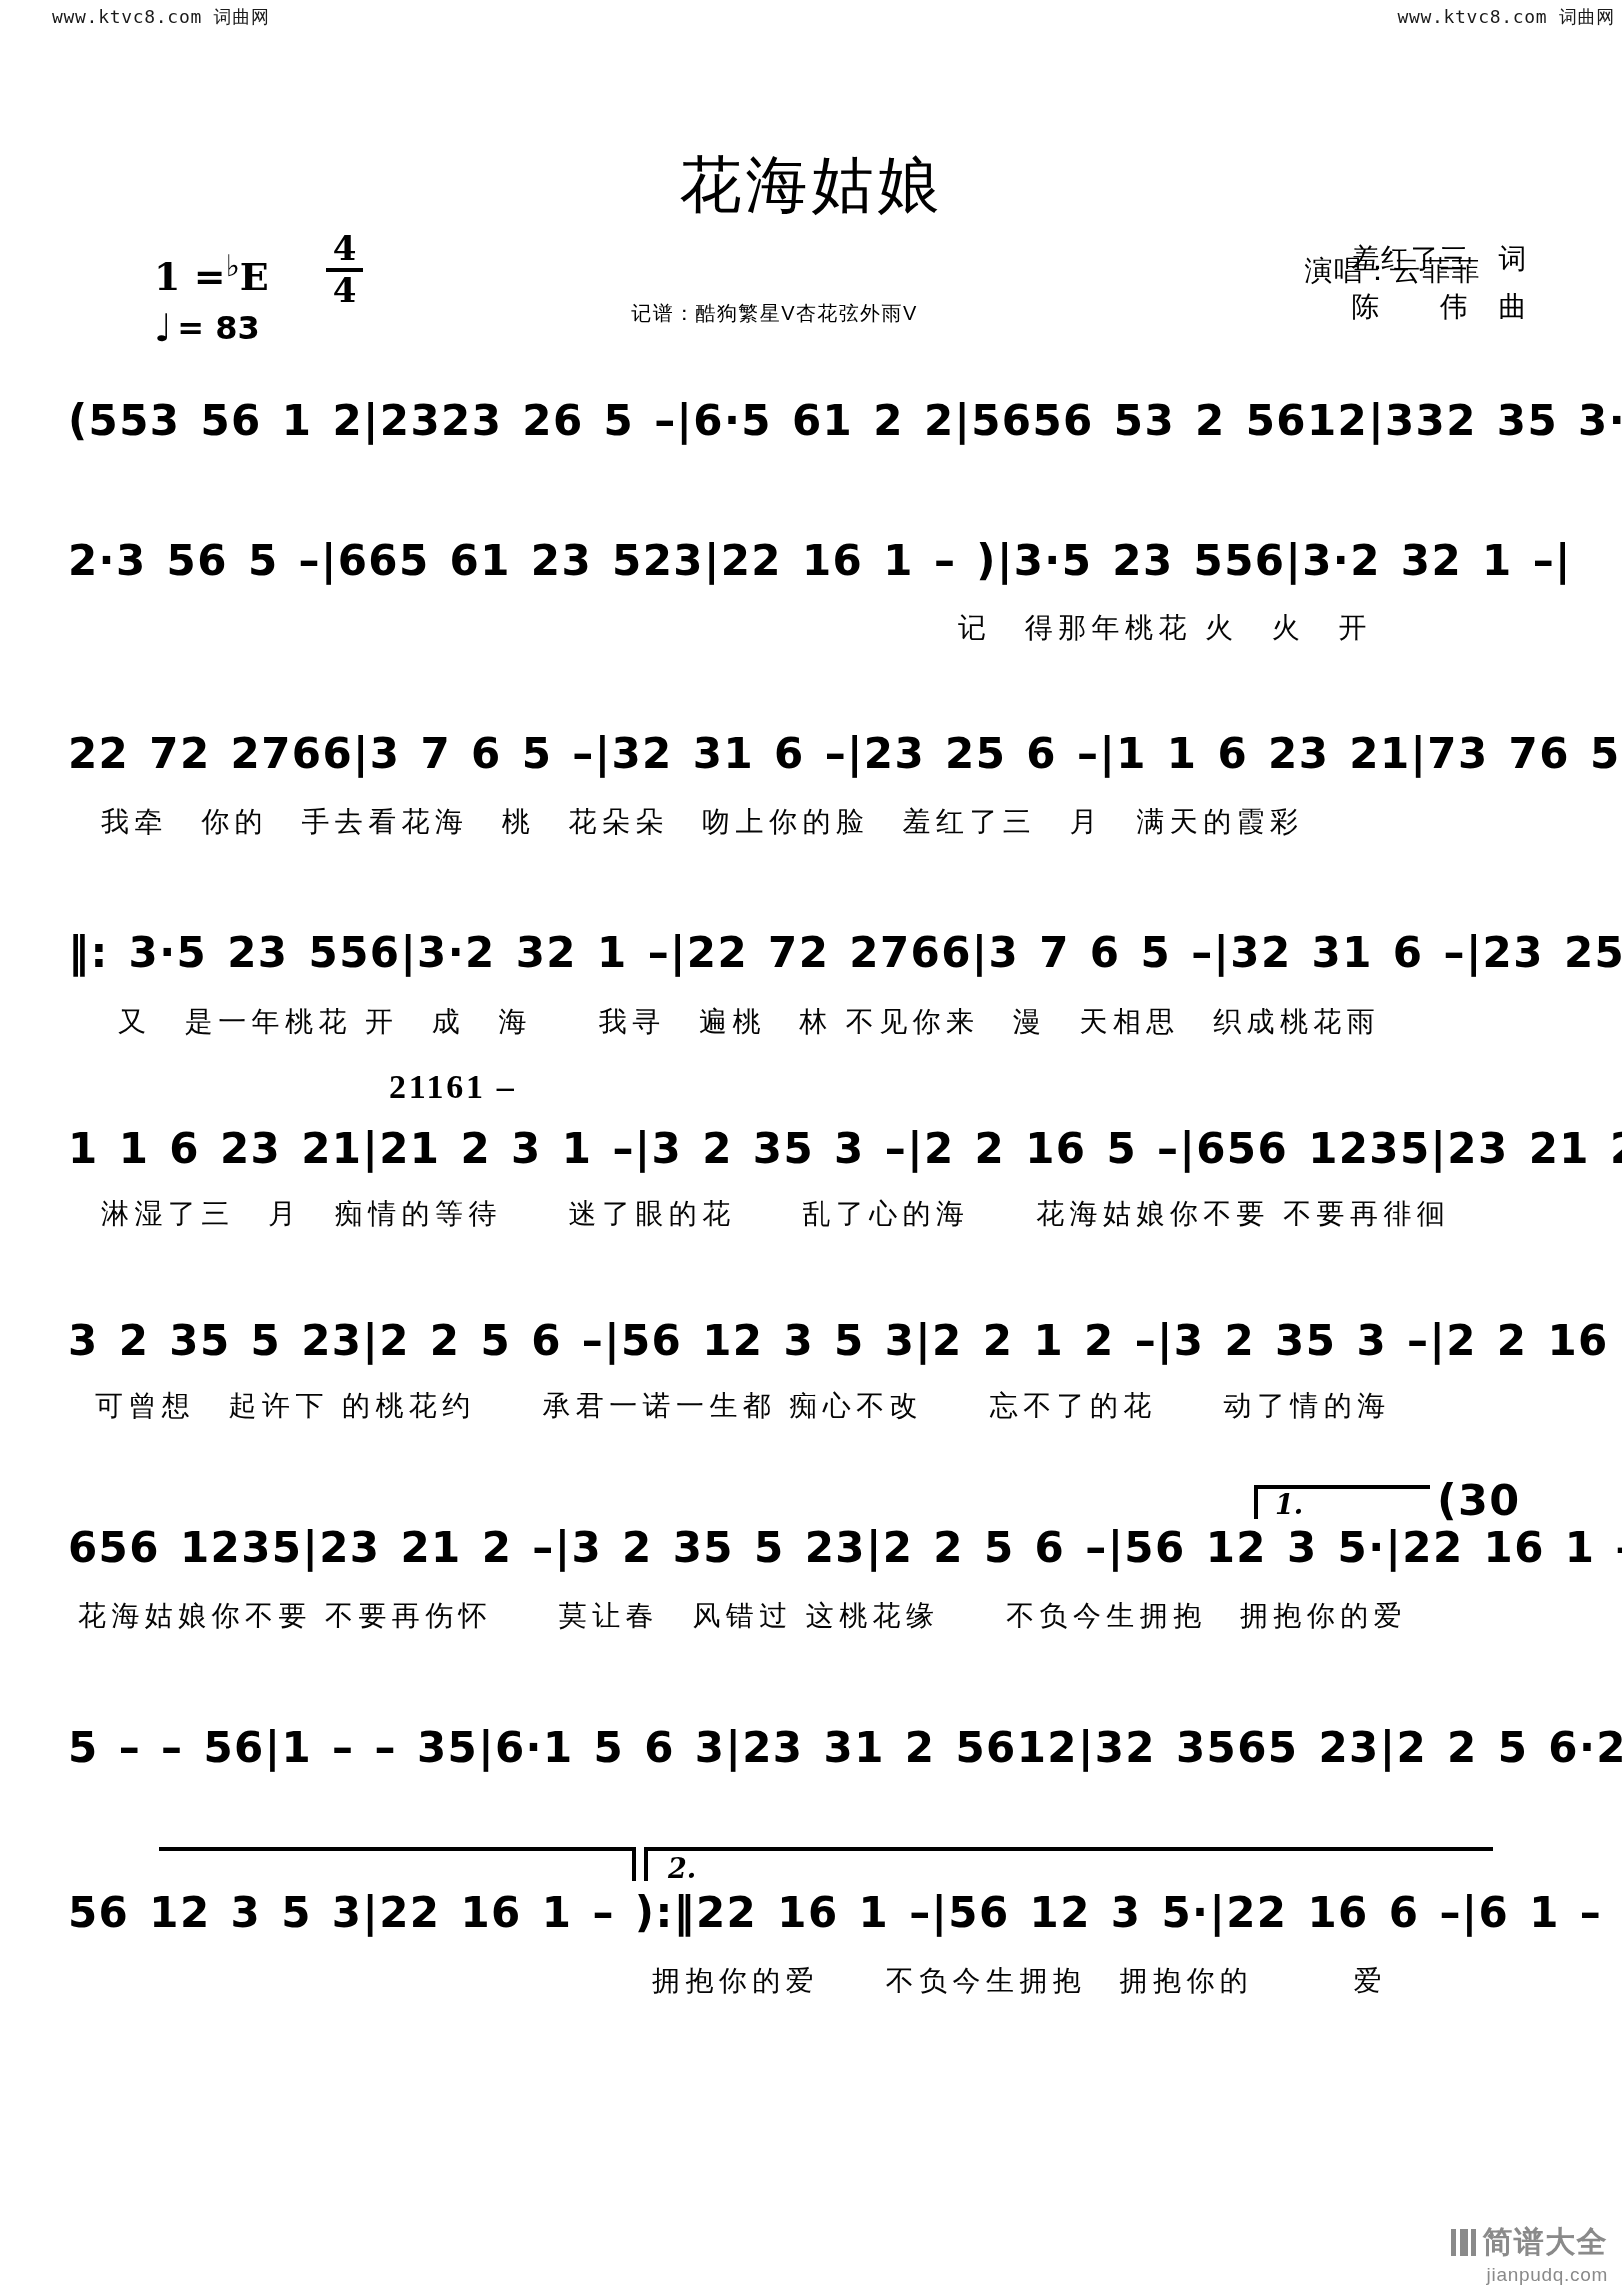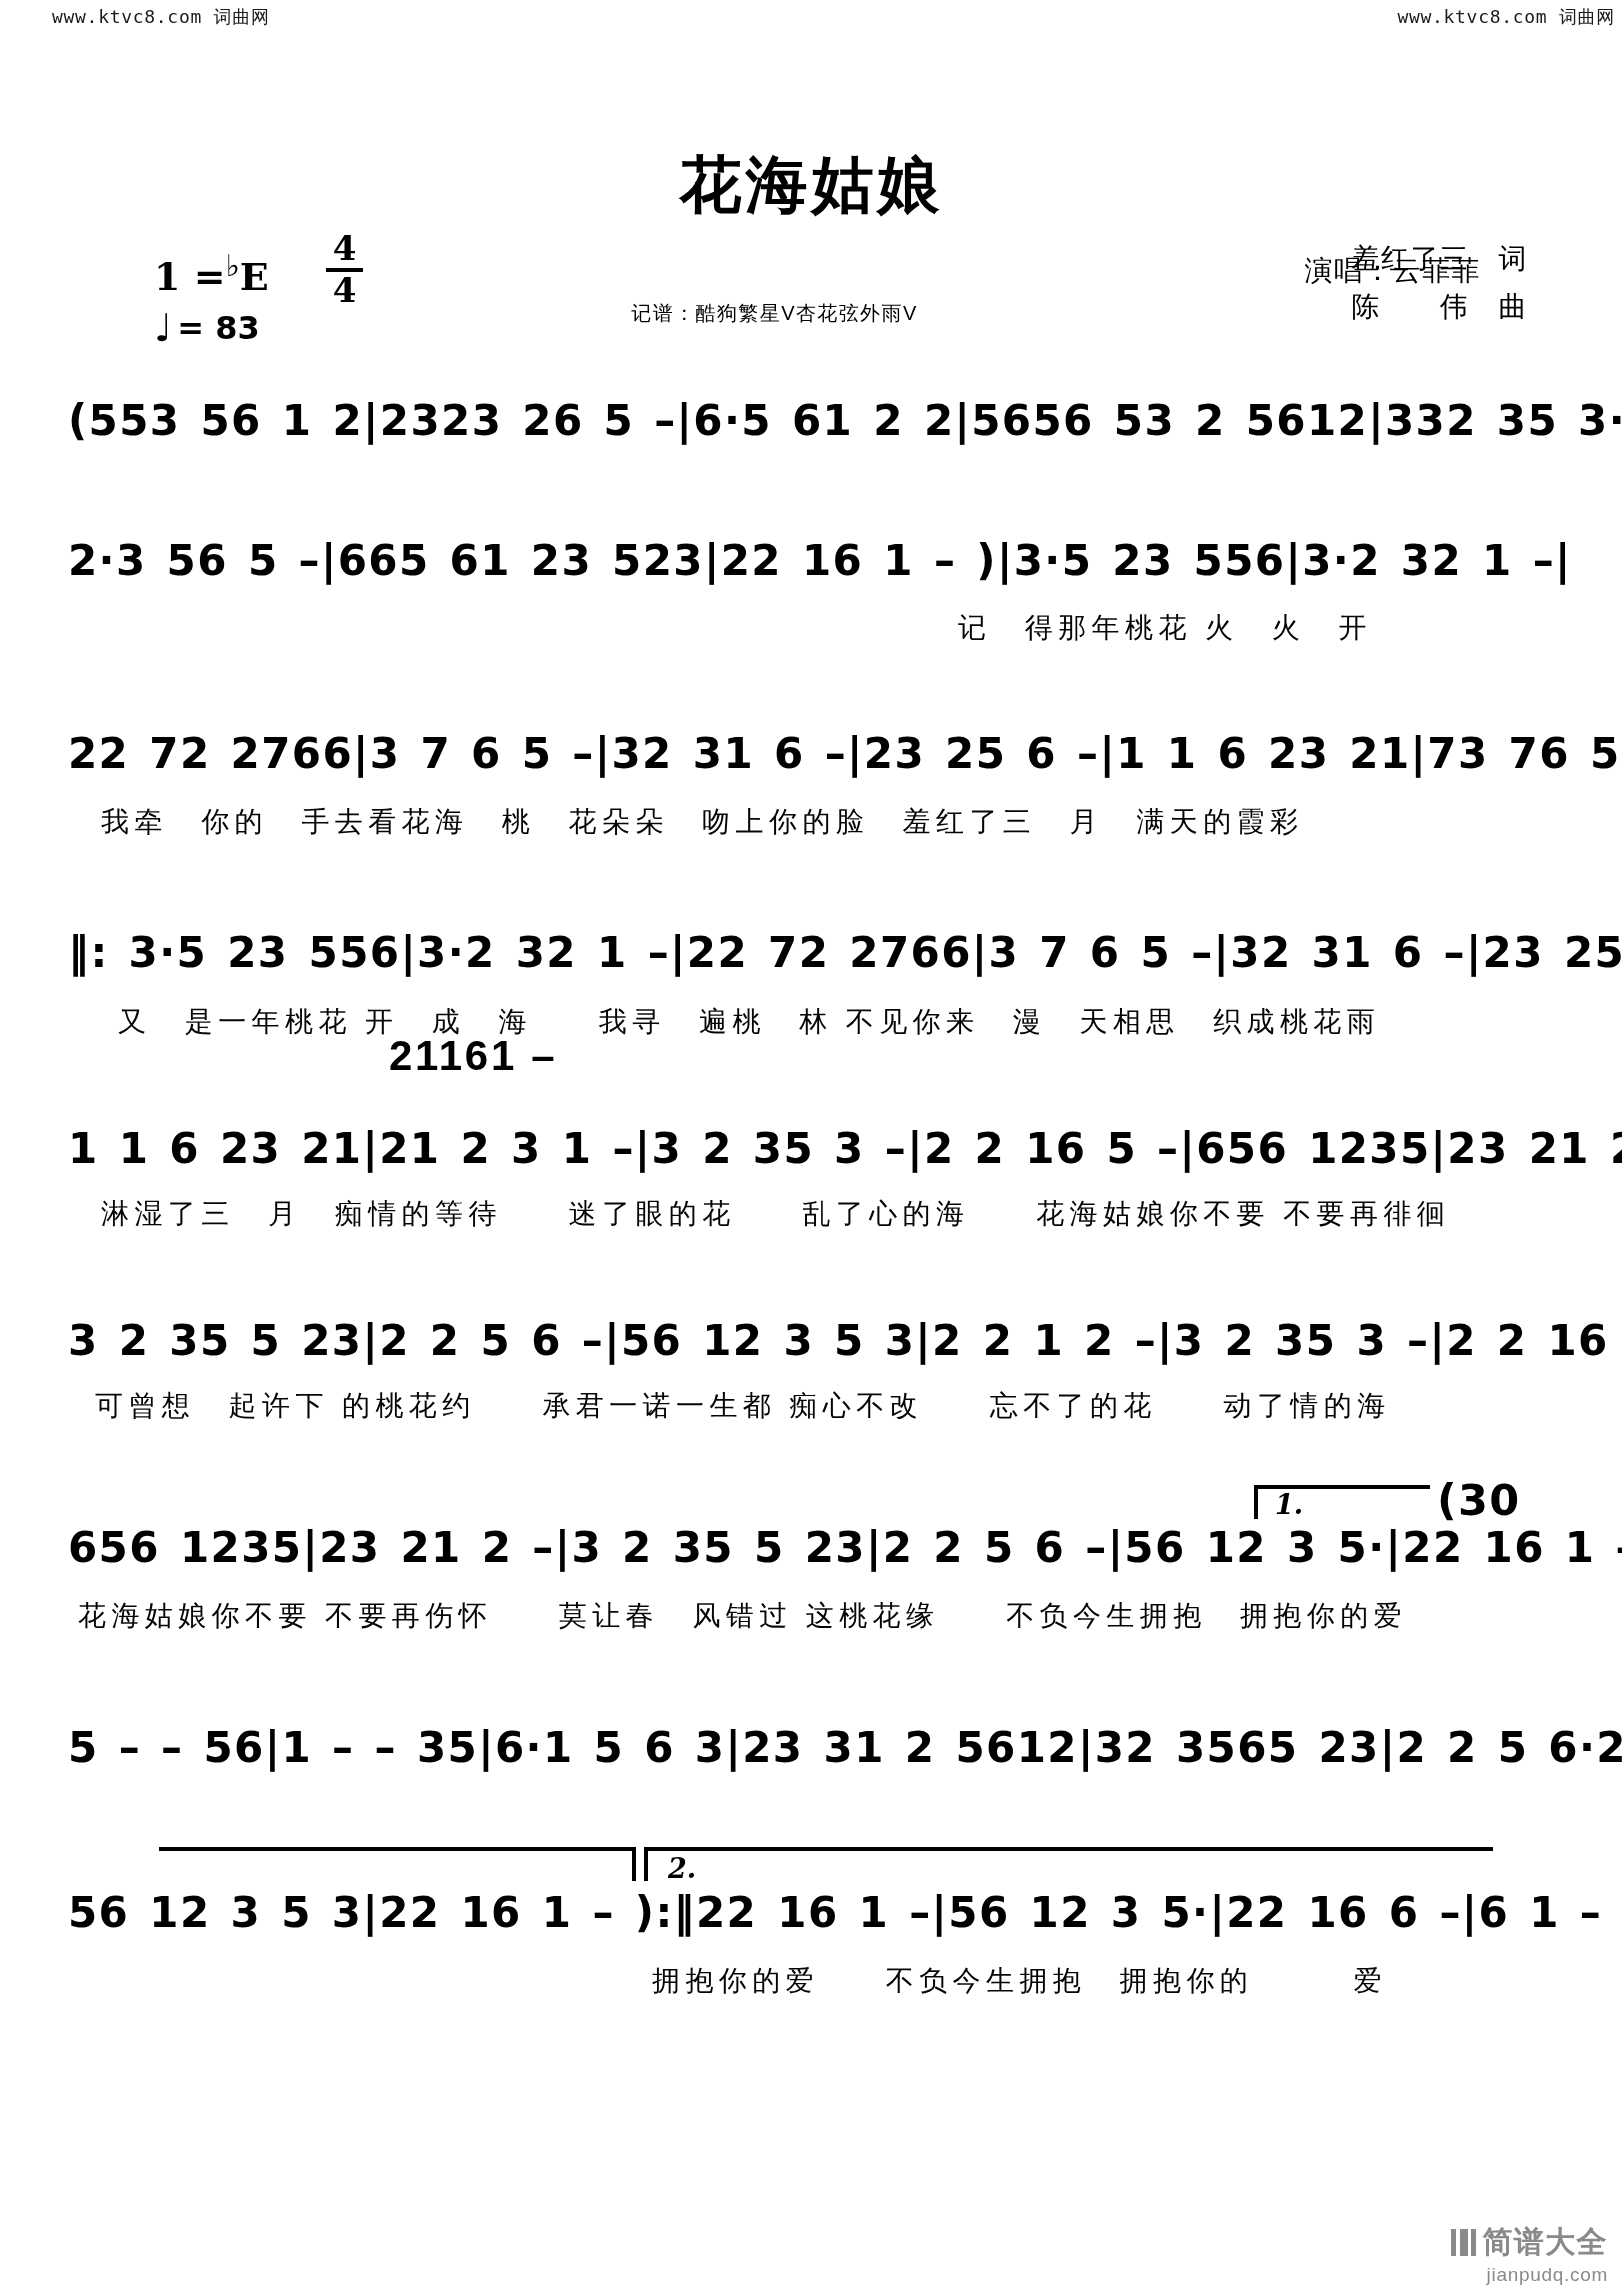--- a/index.html
+++ b/index.html
@@ -8,21 +8,21 @@
     font-family:"Liberation Sans",sans-serif;overflow:hidden;
   }
   .watermark{
     position:absolute;top:5.4px;font-family:"DejaVu Sans Mono",monospace;
     font-size:18px;color:#1a1a1a;letter-spacing:0.7px;white-space:nowrap;margin-left:44px;
   }
   .wm-left{left:8px;}
   .wm-right{right:8px;}
   .title{
     position:absolute;top:143px;left:0;right:0;text-align:center;
-    font-size:62px;font-weight:700;letter-spacing:4px;
+    font-size:62px;font-weight:400;letter-spacing:4px;
   }
   .singer{
     position:absolute;top:252px;left:0;right:142px;text-align:right;
     font-size:28px;letter-spacing:1.4px;
   }
   .transcriber{
     position:absolute;top:300px;left:0;right:74px;text-align:center;
     font-size:20px;letter-spacing:1.4px;
   }
   .credits{
@@ -45,22 +45,22 @@
     font-family:"DejaVu Sans",sans-serif;display:flex;align-items:center;gap:5.4px;
   }
   .tempo-row .note{font-size:38px;}
   .notation{
     position:absolute;left:68px;right:73px;
     font-family:"DejaVu Sans",sans-serif;font-weight:800;font-size:42px;
     white-space:nowrap;text-align:justify;text-align-last:justify;
     word-spacing:4px;letter-spacing:1.4px;
   }
   .notation-extra{
-    position:absolute;left:389px;top:1032px;
-    font-family:Liberation Sans, sans-serif;font-weight:800;font-size:42px;letter-spacing:2.7px;
+    position:absolute;left:389px;top:1068px;
+    font-family:Liberation Serif, serif;font-weight:800;font-size:34px;letter-spacing:2.7px;
   }
   .lyrics{
     position:absolute;font-size:28px;letter-spacing:5.4px;white-space:nowrap;color:#050505;
   }
   .ly2{left:918px;top:609px;margin-left:40px;}
   .ly3{left:101px;top:803px;}
   .ly4{left:118px;top:1003px;}
   .ly5{left:101px;top:1195px;}
   .ly6{left:95px;top:1387px;}
   .ly7{left:78px;top:1597px;}

